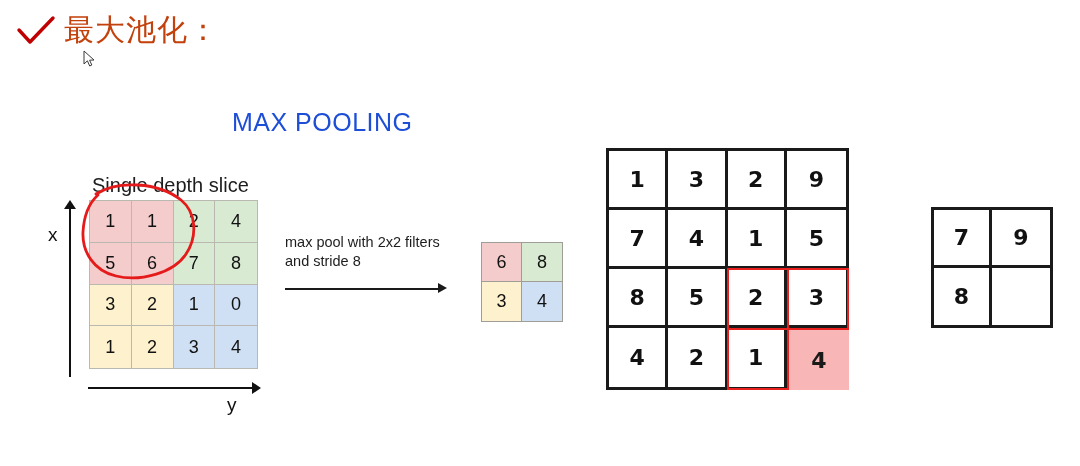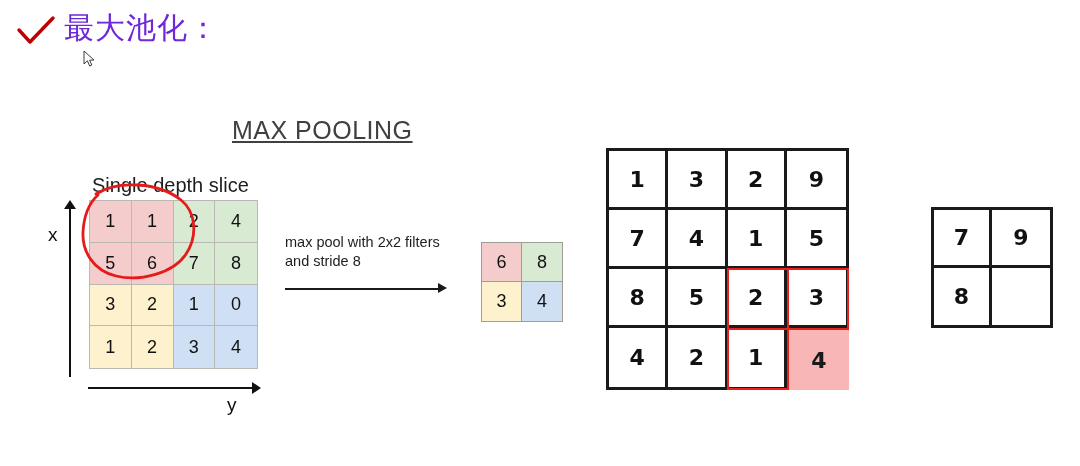--- a/index.html
+++ b/index.html
@@ -13,35 +13,34 @@
   }
   .abs{position:absolute;}
 
   
   #header-check{
     left:16px;top:14px;width:40px;height:34px;
   }
   #header-title{
     left:64px;top:8px;
     font-size:30px;line-height:44px;
-    font-family:Liberation Mono, monospace;
+    font-family:Liberation Serif, serif;
     letter-spacing:1px;
-    color:#6d28d9;
+    color:#c2410c;
     white-space:nowrap;
   }
   #mouse-cursor{left:83px;top:50px;width:14px;height:18px;}
 
   
   #max-pooling-title{
-    left:232px;top:116px;
+    left:232px;top:108px;
     font-size:25px;
     letter-spacing:0.5px;
-    color:#404040;
+    color:#1d4ed8;
     white-space:nowrap;
-    text-decoration:underline;
   }
 
   
   #slice-caption{
     left:92px;top:174px;
     font-size:20px;
     color:#1d1d1d;
     white-space:nowrap;
   }
 

